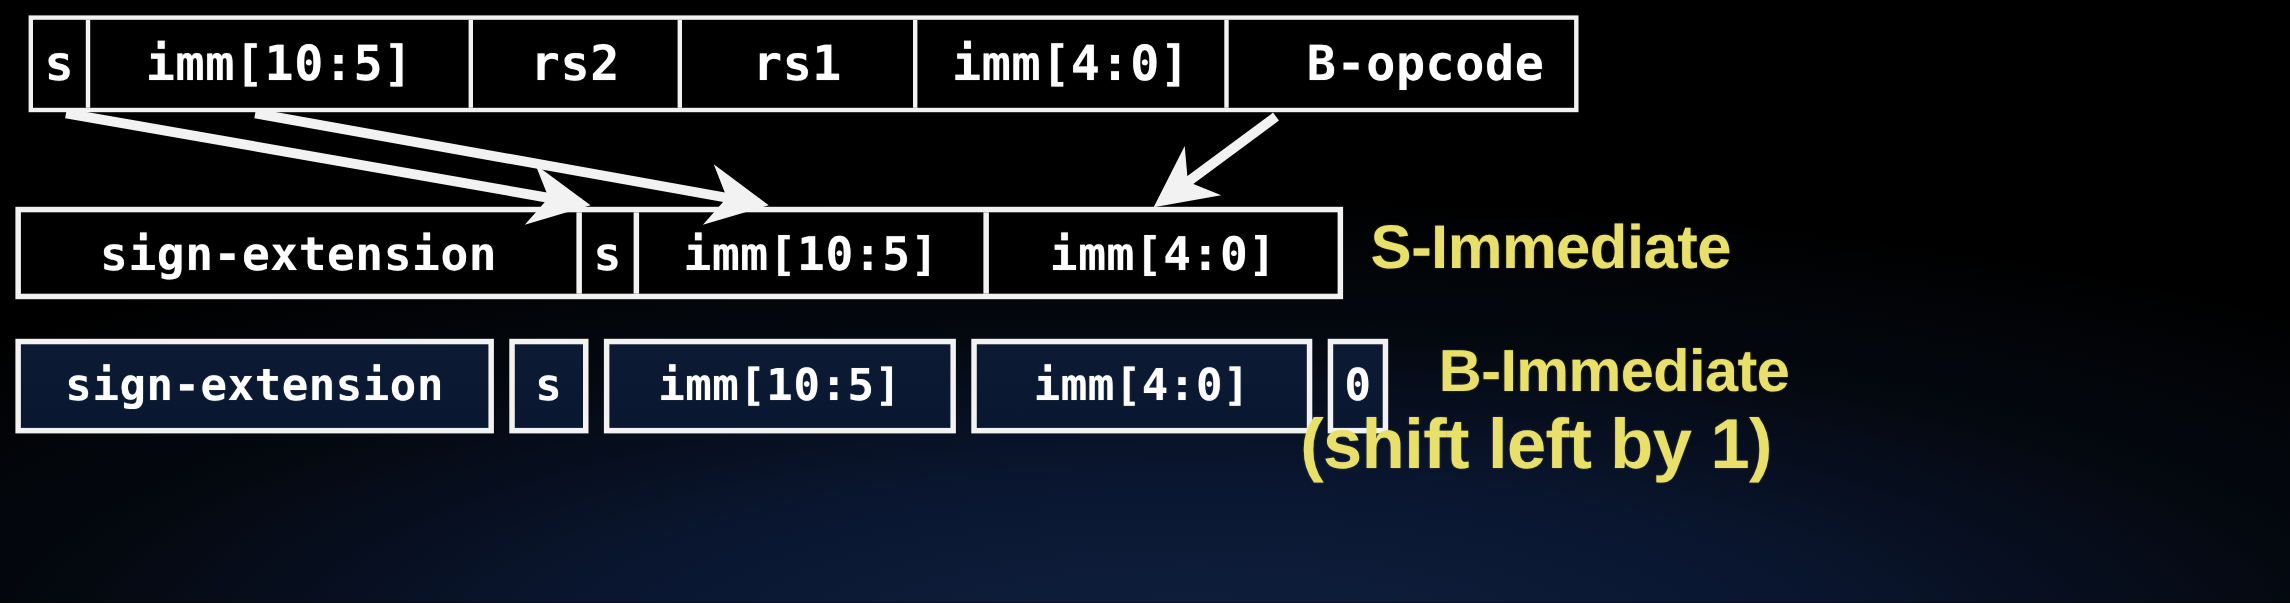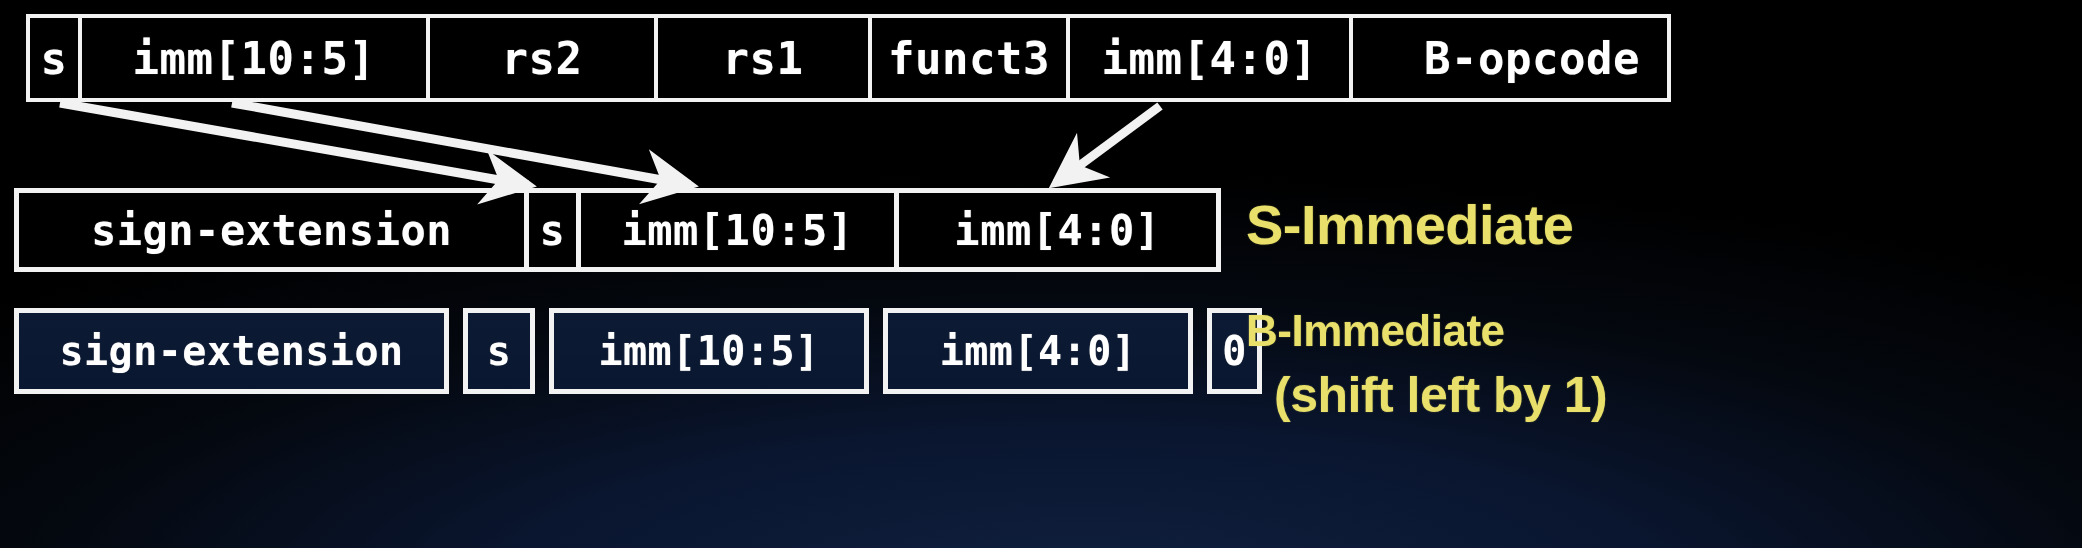--- a/index.html
+++ b/index.html
@@ -96,43 +96,42 @@
   .caption {
     position: absolute;
     color: #e8e06a;
     font-family: "Liberation Sans", sans-serif;
     font-weight: 700;
     white-space: nowrap;
     letter-spacing: -0.5px;
     text-shadow: 0 0 2px rgba(232,224,106,0.30);
   }
   #caption-simm  { left: 1246px; top: 192px; font-size: 56px; text-align: right; }
-  #caption-bimm  { left: 1246px; top: 306px; font-size: 44px; }
-  #caption-bimm-sub { left: 1274px; top: 366px; font-size: 50px; }
+  #caption-bimm  { left: 1308px; top: 306px; font-size: 54px; }
+  #caption-bimm-sub { left: 1182px; top: 366px; font-size: 64px; }
 
   
   #arrow-layer {
     position: absolute;
     inset: 0;
     width: 2082px;
     height: 548px;
     pointer-events: none;
   }
 </style>
 </head>
 <body>
 
 <div id="slide">
 
   <div class="fieldrow" id="row-instruction">
     <div class="cell" style="width:52px">s</div>
     <div class="cell" style="width:348px">imm[10:5]</div>
-    <div class="cell" style="width:228px">rs2</div>
+    <div class="cell" style="width:190px">rs2</div>
     <div class="cell" style="width:214px">rs1</div>
-    <div class="cell" style="width:198px">funct3</div>
     <div class="cell" style="width:283px">imm[4:0]</div>
     <div class="cell" style="width:314px">B-opcode</div>
   </div>
 
   <div class="fieldrow" id="row-simm">
     <div class="cell" style="width:510px">sign-extension</div>
     <div class="cell" style="width:52px">s</div>
     <div class="cell" style="width:318px">imm[10:5]</div>
     <div class="cell" style="width:317px">imm[4:0]</div>
   </div>

